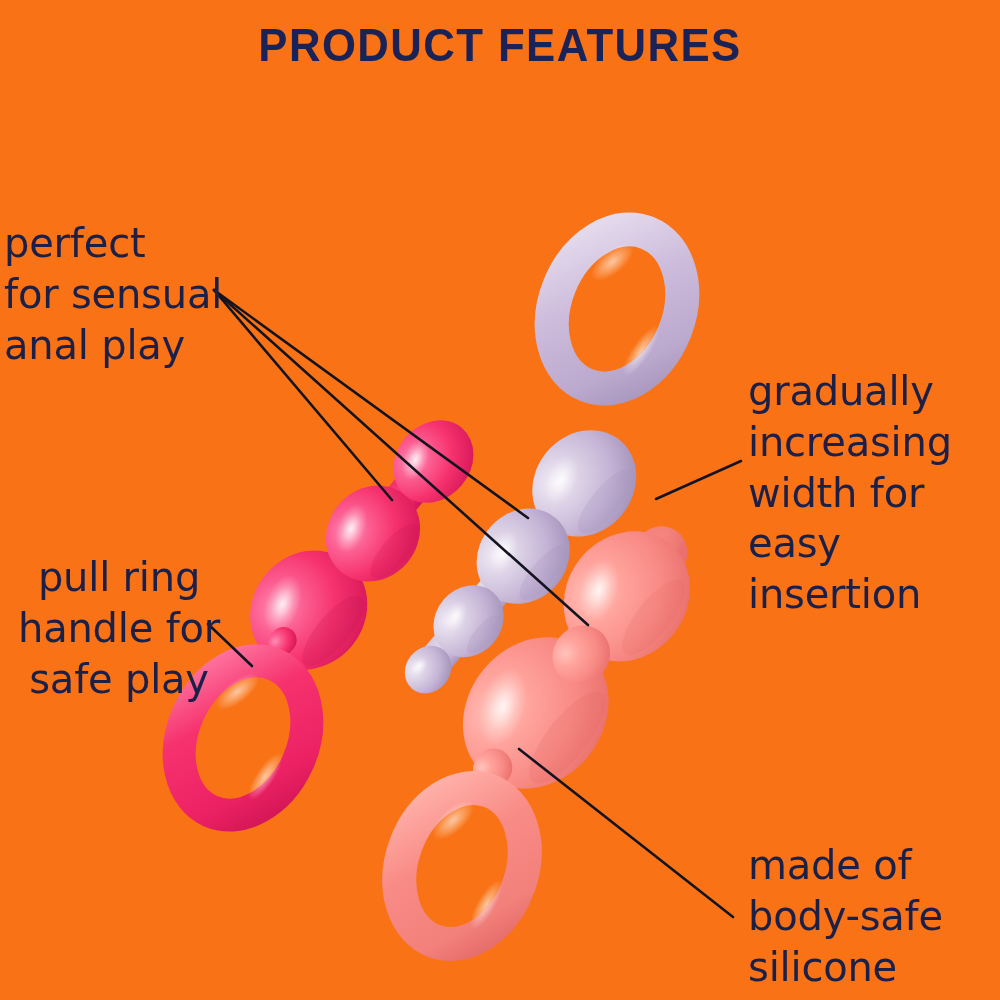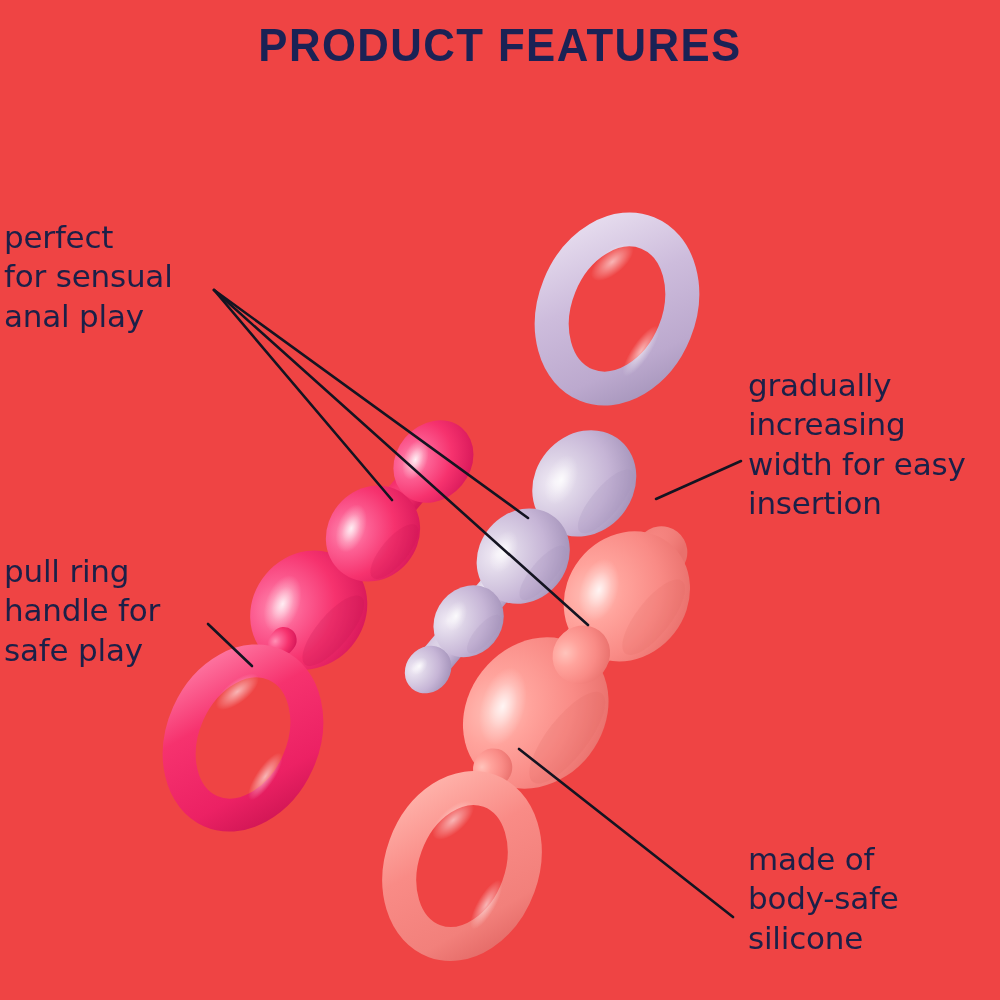--- a/index.html
+++ b/index.html
@@ -4,21 +4,21 @@
 <style>
   html, body {
     margin: 0;
     padding: 0;
     background: #ffffff;
   }
   #canvas {
     position: relative;
     width: 1000px;
     height: 1000px;
-    background: #ef4444;
+    background: #f97316;
     overflow: hidden;
     font-family: "DejaVu Sans", sans-serif;
   }
 
   
   #title {
     position: absolute;
     top: 18px;
     left: 0;
     width: 1000px;
@@ -29,28 +29,28 @@
     letter-spacing: 1.5px;
     color: #1b2255;
     white-space: nowrap;
     transform: scaleX(0.95);
   }
 
   
   .callout {
     position: absolute;
     font-family: "DejaVu Sans", sans-serif;
-    font-size: 31px;
+    font-size: 40px;
     line-height: 1.27;
     color: #1b2048;
     white-space: pre-line;
     letter-spacing: -0.2px;
   }
   #label-perfect   { left: 4px;   top: 218px; }
-  #label-pullring  { left: 4px;   top: 552px; }
+  #label-pullring  { left: 18px;   top: 552px; text-align: center; }
   #label-gradually { left: 748px; top: 366px; }
   #label-silicone  { left: 748px; top: 840px; }
 
   
   #stage {
     position: absolute;
     left: 0;
     top: 0;
     width: 1000px;
     height: 1000px;

